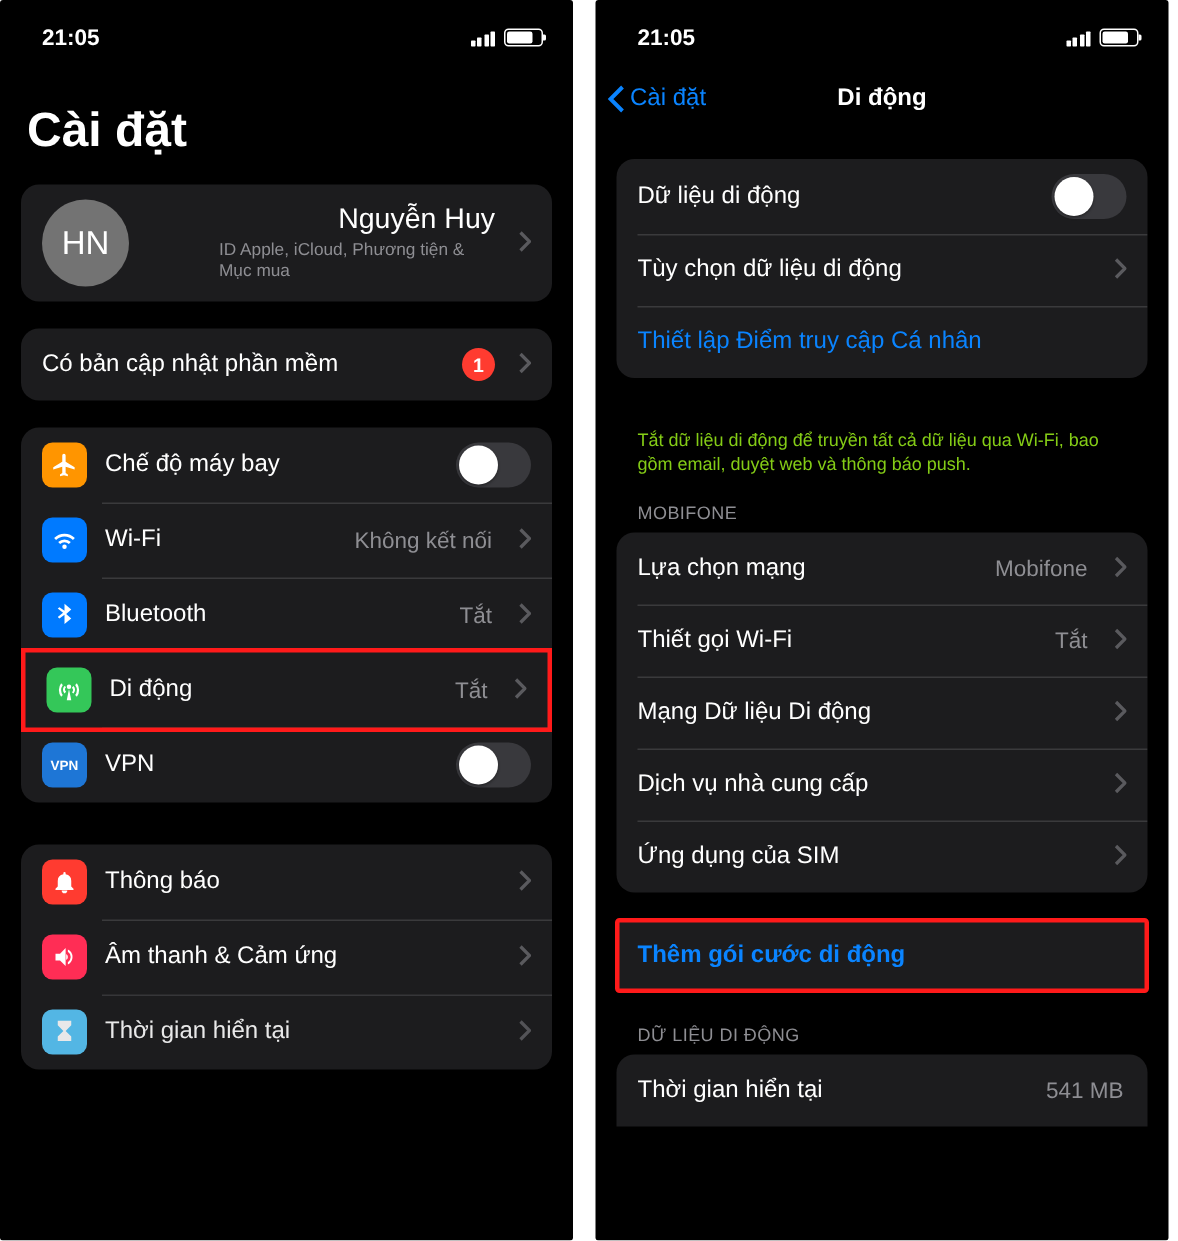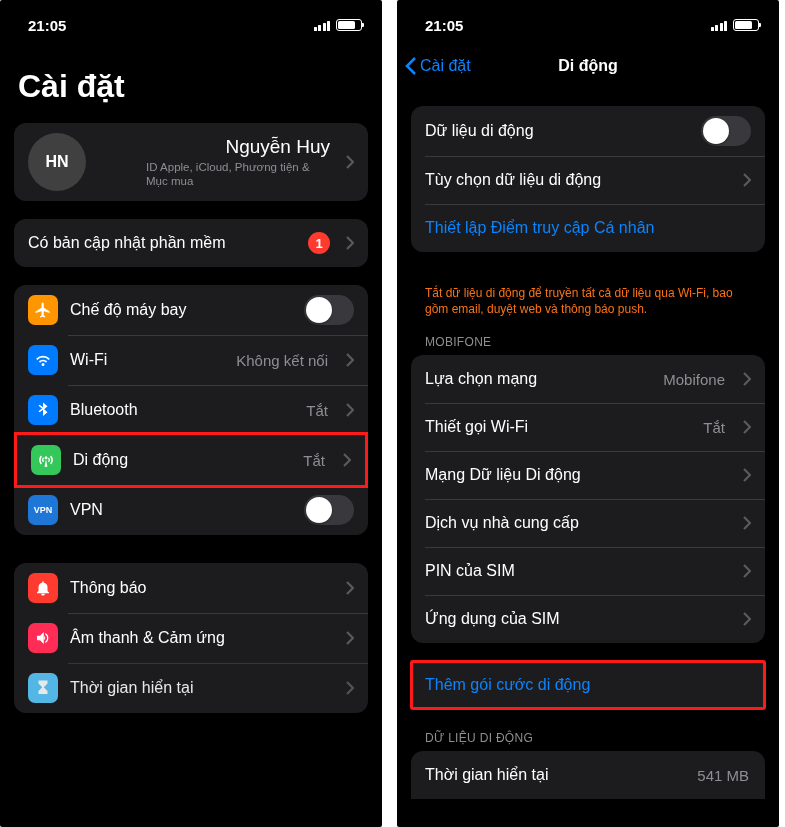--- a/index.html
+++ b/index.html
@@ -43,30 +43,30 @@
   .lab .sub { font-size: 11.5px; color: #8e8e93; line-height: 1.25; margin-top: 2px; margin-left: 48px; }
 
   .val { font-size: 15px; color: #8e8e93; margin-right: 2px; }
   .chev { color: #5a5a5e; font-size: 20px; line-height: 1; margin-left: 4px; }
   .badge { width: 22px; height: 22px; border-radius: 11px; background: #ff3b30; color: #fff; font-size: 13px; font-weight: 600; display: inline-flex; align-items: center; justify-content: center; }
 
   .toggle { width: 50px; height: 30px; border-radius: 15px; background: #39393d; position: relative; flex: 0 0 50px; }
   .toggle i { position: absolute; top: 2px; width: 26px; height: 26px; border-radius: 50%; background: #fff; box-shadow: 0 1px 2px rgba(0,0,0,.4); }
   .toggle.off i { left: 2px; }
 
-  .avatar { width: 58px; height: 58px; border-radius: 50%; background: #404040; color: #fff; display: flex; align-items: center; justify-content: center; font-size: 16px; font-weight: 700; flex: 0 0 58px; }
+  .avatar { width: 58px; height: 58px; border-radius: 50%; background: #737373; color: #fff; display: flex; align-items: center; justify-content: center; font-size: 22px; font-weight: 400; flex: 0 0 58px; }
   .profile .lab { gap: 0; }
   .profile .lab .name { font-size: 19px; font-weight: 400; text-align: right; }
 
   .linkrow .lab { color: #0a84ff; }
 
-  .footer-note { font-size: 12px; color: #f97316; padding: 6px 28px 14px 28px; line-height: 1.35; margin-top: 27px; }
+  .footer-note { font-size: 12px; color: #84cc16; padding: 6px 28px 14px 28px; line-height: 1.35; margin-top: 27px; }
   .section-hdr { font-size: 12px; color: #8e8e93; padding: 4px 28px 6px 28px; text-transform: uppercase; letter-spacing: .3px; }
 
-  .hl { outline: 3px solid #ff1a1a; outline-offset: -2px; border-radius: 2px; position: relative; z-index: 2; }
+  .hl { outline: 3px solid #ff1a1a; outline-offset: -2px; border-radius: 2px; position: relative; z-index: 2; font-weight: bold; }
   .hlrow { border: 3px solid #ff1a1a; margin: -3px 0; z-index: 3; position: relative; }
   .hlrow::before { display:none !important; }
 
   
   .chev svg { width: 8px; height: 14px; stroke: #5a5a5e; stroke-width: 2.2; fill: none; }
   .back svg { width: 12px; height: 20px; stroke: #0a84ff; stroke-width: 2.6; fill: none; }
 </style>
 </head>
 <body>
 
@@ -275,26 +275,20 @@
                 <polyline points="1,1 7,7 1,13"></polyline>
               </svg></span>
         </div>
         <div class="row">
           <div class="lab">Dịch vụ nhà cung cấp</div>
           <span class="chev"><svg viewBox="0 0 8 14">
                 <polyline points="1,1 7,7 1,13"></polyline>
               </svg></span>
         </div>
         <div class="row">
-          <div class="lab">PIN của SIM</div>
-          <span class="chev"><svg viewBox="0 0 8 14">
-                <polyline points="1,1 7,7 1,13"></polyline>
-              </svg></span>
-        </div>
-        <div class="row">
           <div class="lab">Ứng dụng của SIM</div>
           <span class="chev"><svg viewBox="0 0 8 14">
                 <polyline points="1,1 7,7 1,13"></polyline>
               </svg></span>
         </div>
       </div>
 
       <div class="group hl">
         <div class="row linkrow">
           <div class="lab">Thêm gói cước di động</div>

